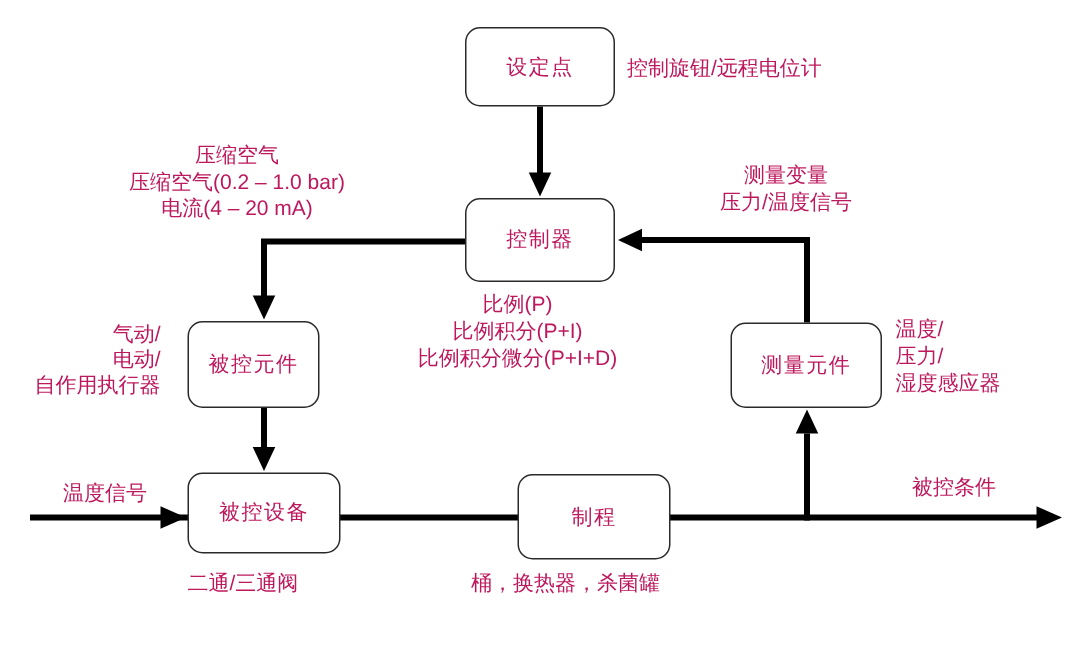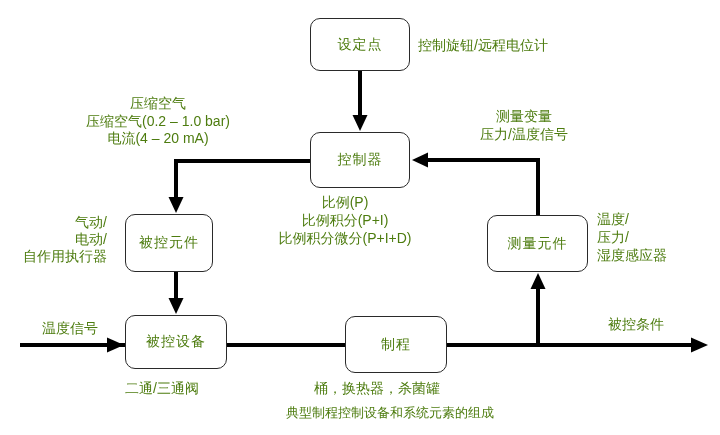--- a/index.html
+++ b/index.html
@@ -6,21 +6,21 @@
     margin: 0;
     padding: 0;
     background: #ffffff;
   }
   .canvas {
     position: relative;
     width: 720px;
     height: 435px;
     background: #ffffff;
     font-family: "Liberation Sans", "DejaVu Sans", sans-serif;
-    color: #4d7c0f;
+    color: #be185d;
     overflow: hidden;
   }
   .connectors {
     position: absolute;
     left: 0;
     top: 0;
     width: 720px;
     height: 435px;
   }
   .box {
@@ -146,15 +146,14 @@
   </div>
 
   <div class="ann" style="left:42px; top:320px;">温度信号</div>
 
   <div class="ann" style="left:586px; top:316px;margin-left:22px;">被控条件</div>
 
   <div class="ann" style="left:125px; top:380px;">二通/三通阀</div>
 
   <div class="ann" style="left:314px; top:380px;">桶，换热器，杀菌罐</div>
 
-  <div class="caption" style="left:240px; top:404px; width:300px;">典型制程控制设备和系统元素的组成</div>
 
 </div>
 
 </body></html>

